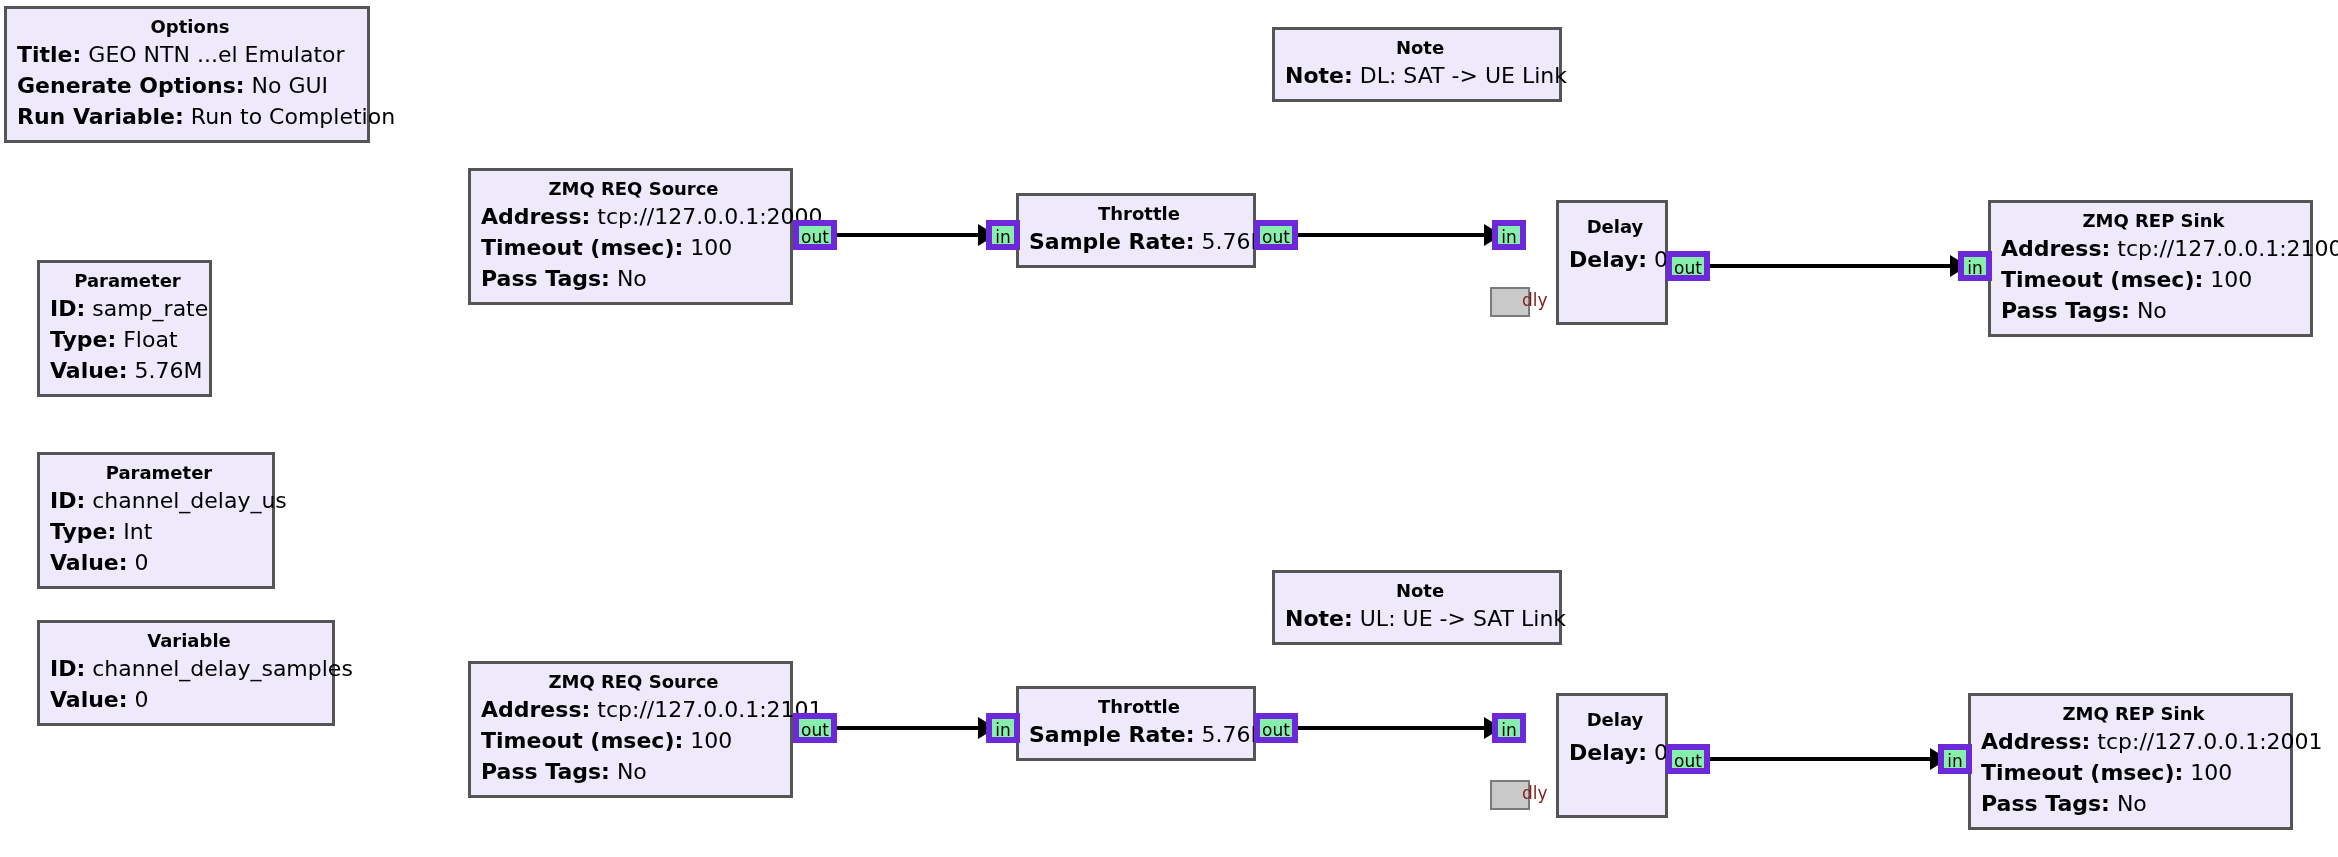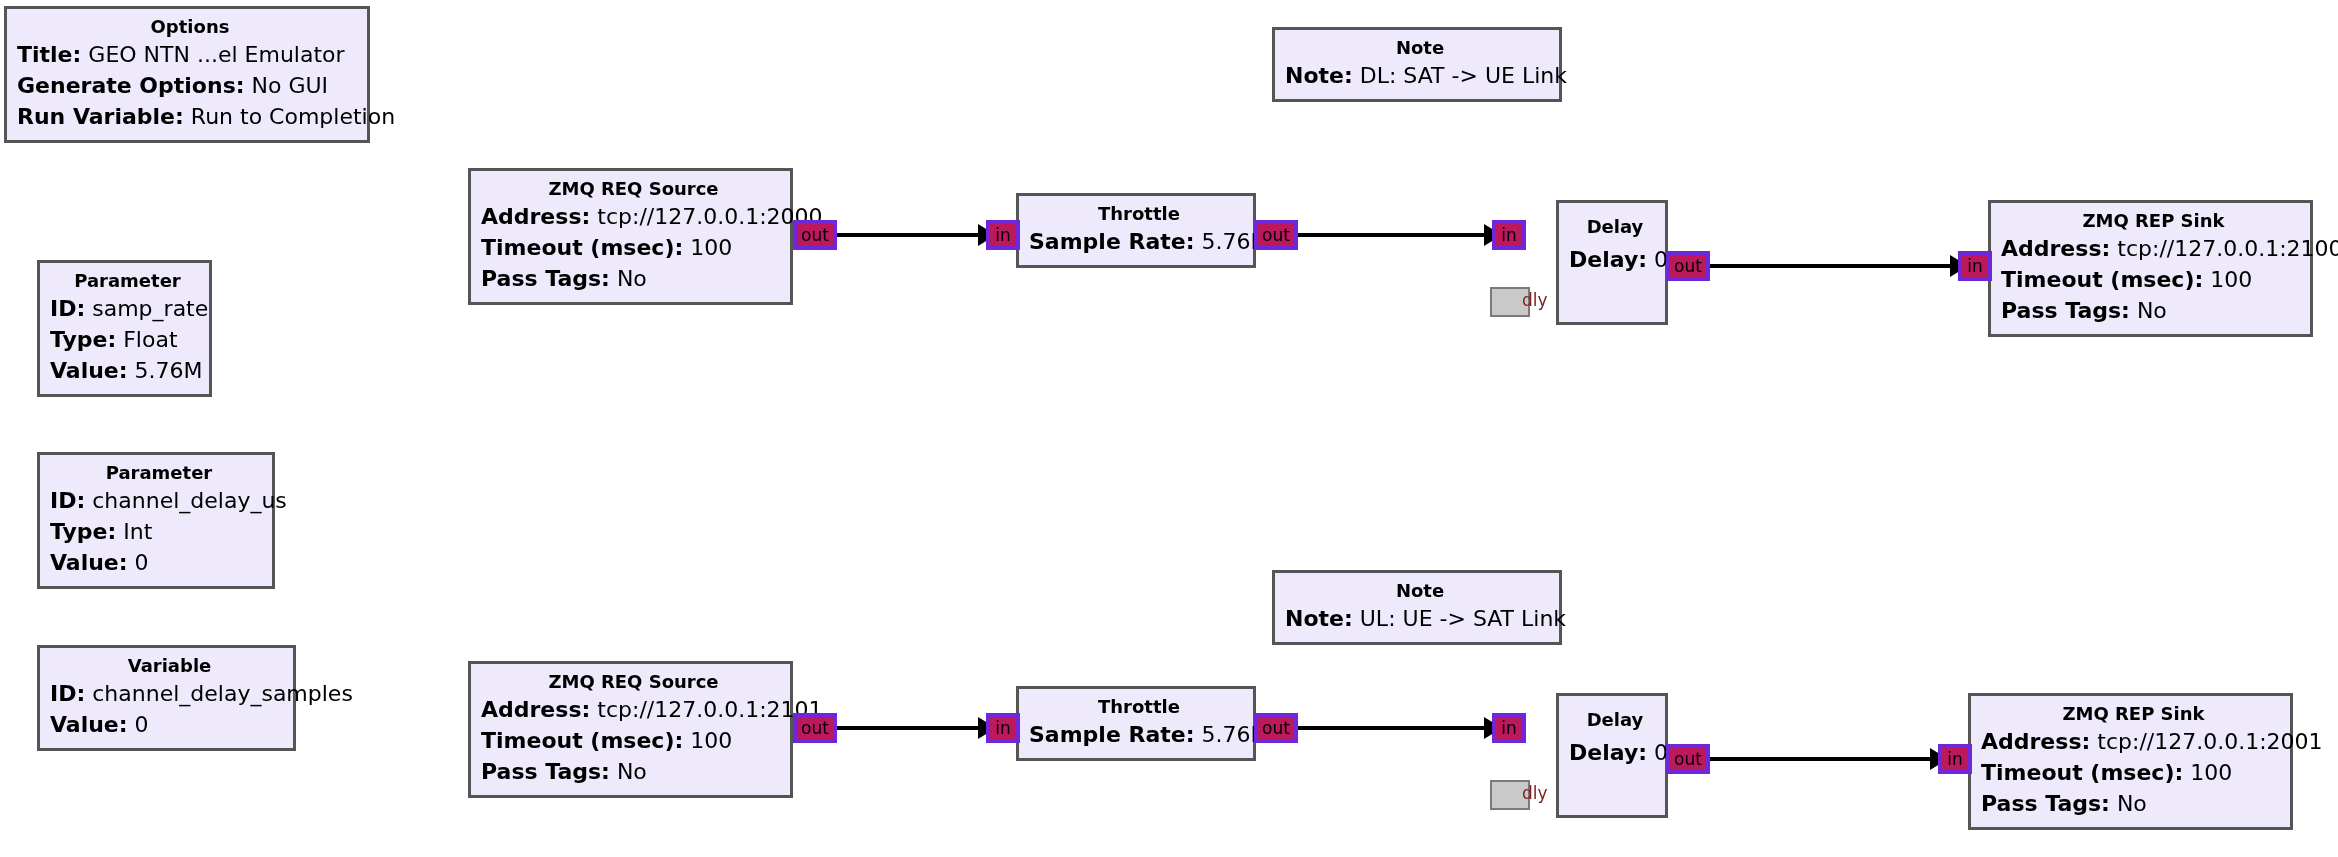--- a/index.html
+++ b/index.html
@@ -42,22 +42,22 @@
     text-align: left;
   }
   .block .row .k { font-weight: bold; }
   .block .row .v { font-weight: normal; }
   .block.center .row { text-align: right; }
 
   
   .port {
     position: absolute;
     box-sizing: border-box;
-    background: #be185d;
-    border: 4px solid #6d28d9;
+    background: #86efac;
+    border: 6px solid #6d28d9;
     color: #000000;
     font-size: 17px;
     line-height: 1;
     padding: 3px 2px 4px 2px;
     text-align: center;
     z-index: 5;
   }
   .port.msg {
     background: #c9c9c9;
     border: 2px solid #7a7a7a;
@@ -127,21 +127,21 @@
     <span class="row">
       <span class="k">Type:</span>
       <span class="v">Int</span>
     </span>
     <span class="row">
       <span class="k">Value:</span>
       <span class="v">0</span>
     </span>
   </div>
 
-  <div class="block" style="left:37px; top:645px; width:259px;">
+  <div class="block" style="left:37px; top:620px; width:298px;">
     <span class="title">Variable</span>
     <span class="row">
       <span class="k">ID:</span>
       <span class="v">channel_delay_samples</span>
     </span>
     <span class="row">
       <span class="k">Value:</span>
       <span class="v">0</span>
     </span>
   </div>

